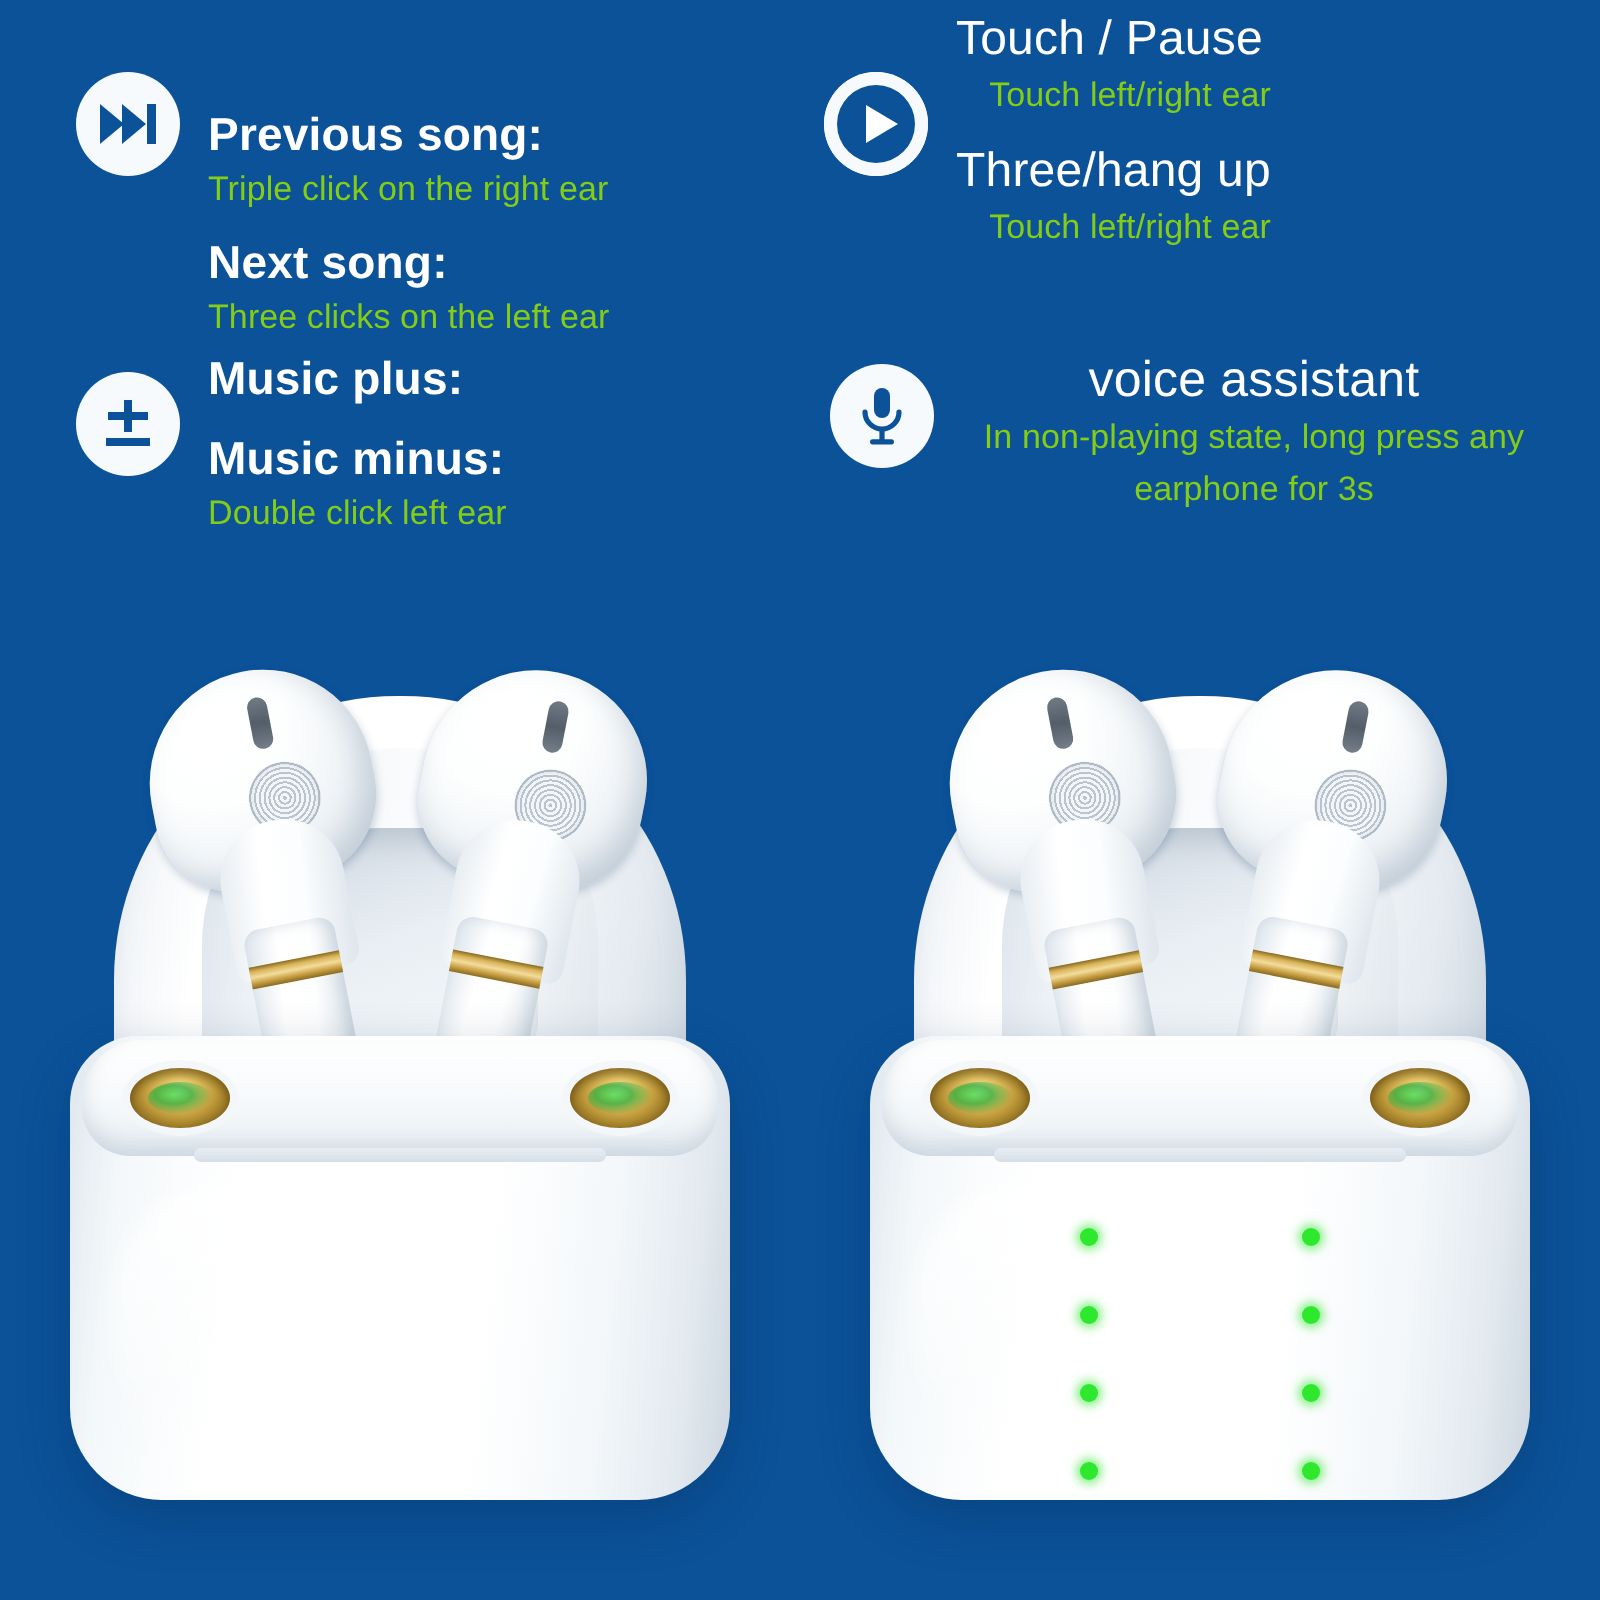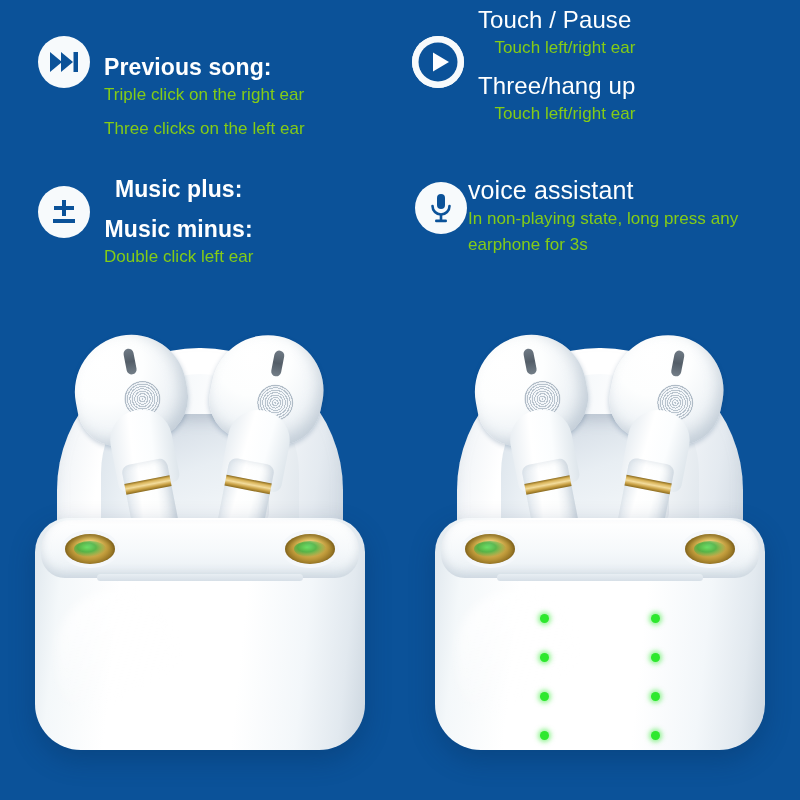--- a/index.html
+++ b/index.html
@@ -47,28 +47,28 @@
 
   
   .f2 .ficon { left:12px; top:36px; }
   .f2 .ftext { left:78px; top:4px; }
   .f2 .f-title { font-size:24px; font-weight:400; line-height:31px; }
   .f2 .f-sub   { font-size:17px; font-weight:400; line-height:25px;text-align:right; }
   .f2 .gap { height:10px; }
 
   
   .f3 .ficon { left:38px; top:26px; }
-  .f3 .ftext { left:104px; top:14px;text-align:center; }
+  .f3 .ftext { left:104px; top:14px; }
   .f3 .f-title { font-size:23px; font-weight:600; line-height:30px; }
   .f3 .f-sub   { font-size:17px; font-weight:400; line-height:25px; }
   .f3 .gap { height:10px; }
 
   
   .f4 .ficon { left:15px; top:22px; }
-  .f4 .ftext { left:68px; top:14px; }
+  .f4 .ftext { left:81px; top:14px;text-align:center; }
   .f4 .f-title { font-size:25px; font-weight:400; line-height:32px; }
   .f4 .f-sub   { font-size:17px; font-weight:400; line-height:26px; }
 
   .f-sub.wrap { white-space:normal; width:292px; }
 
   
   #stage { position:absolute; left:0; top:320px; width:800px; height:480px; }
   .product { position:absolute; top:0; width:400px; height:480px; }
   .product.left  { left:0; }
   .product.right { left:400px; }
@@ -234,20 +234,21 @@
       <svg width="30" height="26" viewBox="0 0 30 26" aria-hidden="true">
         <path d="M1 3 L13 13 L1 23 Z" fill="#0b5299"></path>
         <path d="M12 3 L24 13 L12 23 Z" fill="#0b5299"></path>
         <rect x="24.5" y="3" width="4.5" height="20" fill="#0b5299"></rect>
       </svg>
     </div>
     <div class="ftext">
       <div class="f-title">Previous song:</div>
       <div class="f-sub">Triple click on the right ear</div>
       <div class="gap"></div>
+      <div class="f-title">Next song:</div>
       <div class="f-sub">Three clicks on the left ear</div>
     </div>
   </div>
 
   <div class="feature f2">
     <div class="ficon">
       <svg width="52" height="52" viewBox="0 0 52 52" aria-hidden="true">
         <circle cx="26" cy="26" r="26" fill="#f7fafc"></circle>
         <circle cx="26" cy="26" r="19.5" fill="#0b5299"></circle>
         <path d="M21 16.5 L37 26 L21 35.5 Z" fill="#ffffff"></path>

